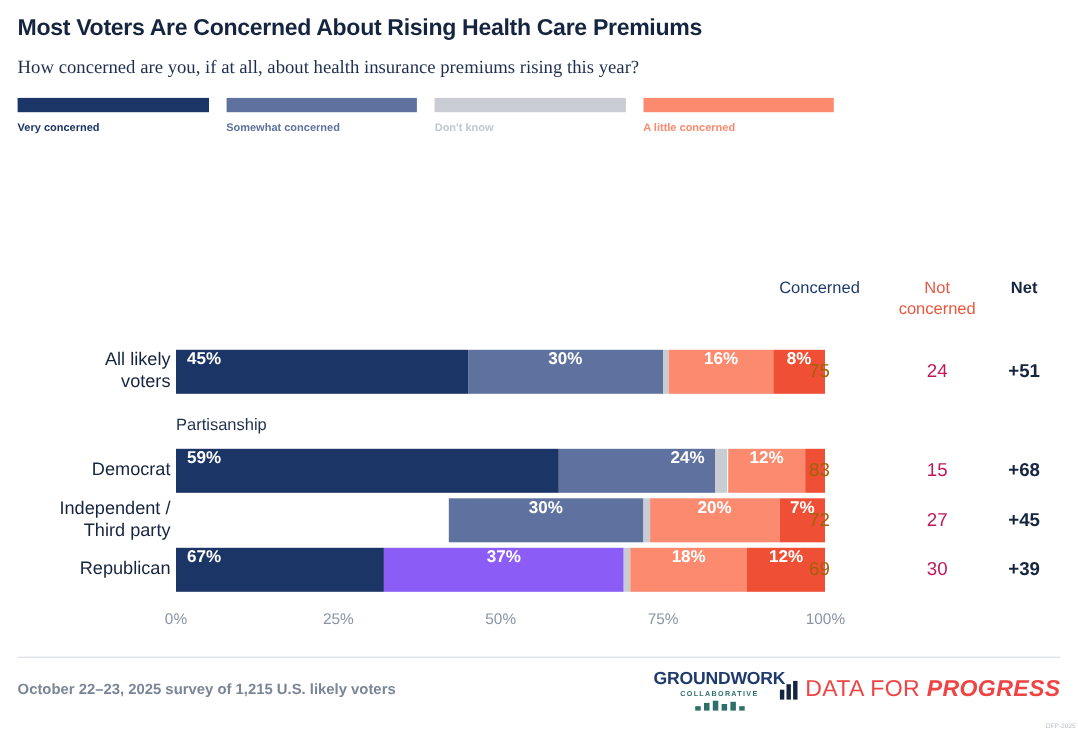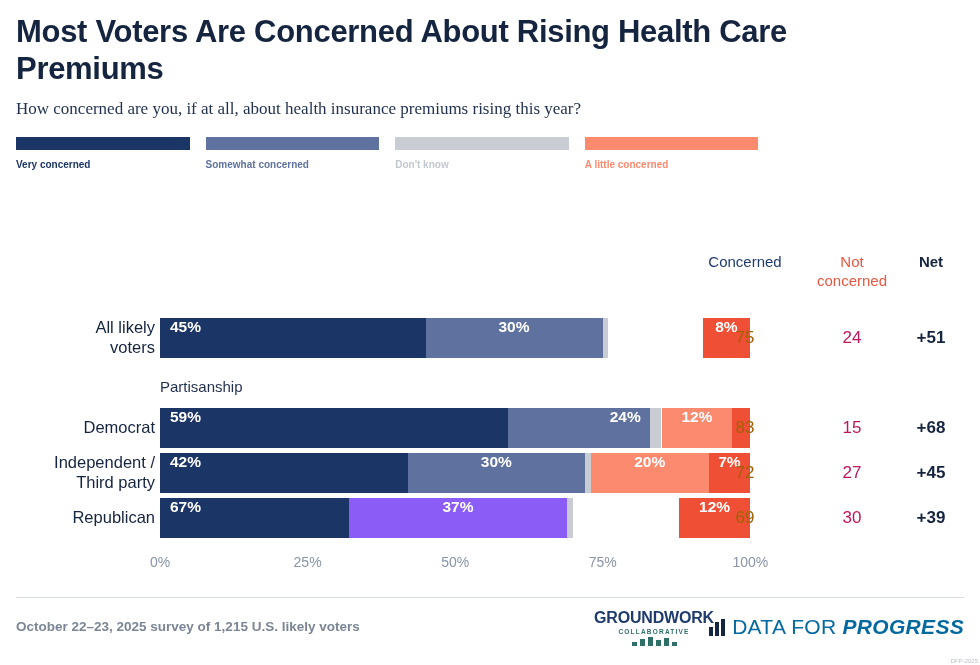--- a/index.html
+++ b/index.html
@@ -16,21 +16,21 @@
     position: relative;
   }
   .page {
     position: relative;
     width: 980px;
     height: 665px;
     box-sizing: border-box;
     padding: 14px 16px 0 16px;
   }
   .title {
-    font-size: 31px;
+    font-size: 21px;
     font-weight: bold;
     line-height: 1.18;
     color: #15243f;
     letter-spacing: -0.3px;
     max-width: 900px;
     margin: 0 0 4px 0;
   }
   .subtitle {
     font-family: "Liberation Serif", serif;
     font-size: 17px;
@@ -234,21 +234,21 @@
     gap: 2px;
     height: 17px;
   }
   .dfp-mark i {
     display: block;
     width: 4px;
     background: #15243f;
   }
   .dfp-text {
     font-size: 21px;
-    color: #0369a1;
+    color: #ef4444;
     letter-spacing: 0.3px;
   }
   .dfp-text b { font-style: italic; }
   .corner {
     position: absolute;
     right: 2px;
     bottom: 1px;
     font-size: 6px;
     color: #b9bec7;
   }
@@ -299,20 +299,23 @@
       <div class="bars">
         <div class="seg left" style="left:0%;width:45%;background:#1b3567">
           <span>45%</span>
         </div>
         <div class="seg center" style="left:45%;width:30%;background:#5f729f">
           <span>30%</span>
         </div>
         <div class="seg center" style="left:75%;width:1%;background:#c9cdd3">
           <span></span>
         </div>
+        <div class="seg center" style="left:76%;width:16%;background:#fb8a6f">
+          <span>16%</span>
+        </div>
         <div class="seg center" style="left:92%;width:8%;background:#ef4f35">
           <span>8%</span>
         </div>
       </div>
       <div class="val concerned">75</div>
       <div class="val notconcerned">24</div>
       <div class="val net">+51</div>
     </div>
 
     <div class="group-label" style="top:78px">Partisanship</div>
@@ -340,23 +343,20 @@
       <div class="val notconcerned">15</div>
       <div class="val net">+68</div>
     </div>
 
     <div class="row" style="top:153px">
       <div class="row-label">
         <span>Independent /</span><br>
         <span>Third party</span>
       </div>
       <div class="bars">
-        <div class="seg left" style="left:0%;width:42%;background:#1b3567">
-          <span>42%</span>
-        </div>
         <div class="seg center" style="left:42%;width:30%;background:#5f729f">
           <span>30%</span>
         </div>
         <div class="seg center" style="left:72%;width:1%;background:#c9cdd3">
           <span></span>
         </div>
         <div class="seg center" style="left:73%;width:20%;background:#fb8a6f">
           <span>20%</span>
         </div>
         <div class="seg center" style="left:93%;width:7%;background:#ef4f35">
@@ -372,20 +372,23 @@
       <div class="row-label">Republican</div>
       <div class="bars">
         <div class="seg left" style="left:0%;width:32%;background:#1b3567">
           <span>67%</span>
         </div>
         <div class="seg center" style="left:32%;width:37%;background:#8b5cf6">
           <span>37%</span>
         </div>
         <div class="seg center" style="left:69%;width:1%;background:#c9cdd3">
           <span></span>
+        </div>
+        <div class="seg center" style="left:70%;width:18%;background:#fb8a6f">
+          <span>18%</span>
         </div>
         <div class="seg center" style="left:88%;width:12%;background:#ef4f35">
           <span>12%</span>
         </div>
       </div>
       <div class="val concerned">69</div>
       <div class="val notconcerned">30</div>
       <div class="val net">+39</div>
     </div>
 

